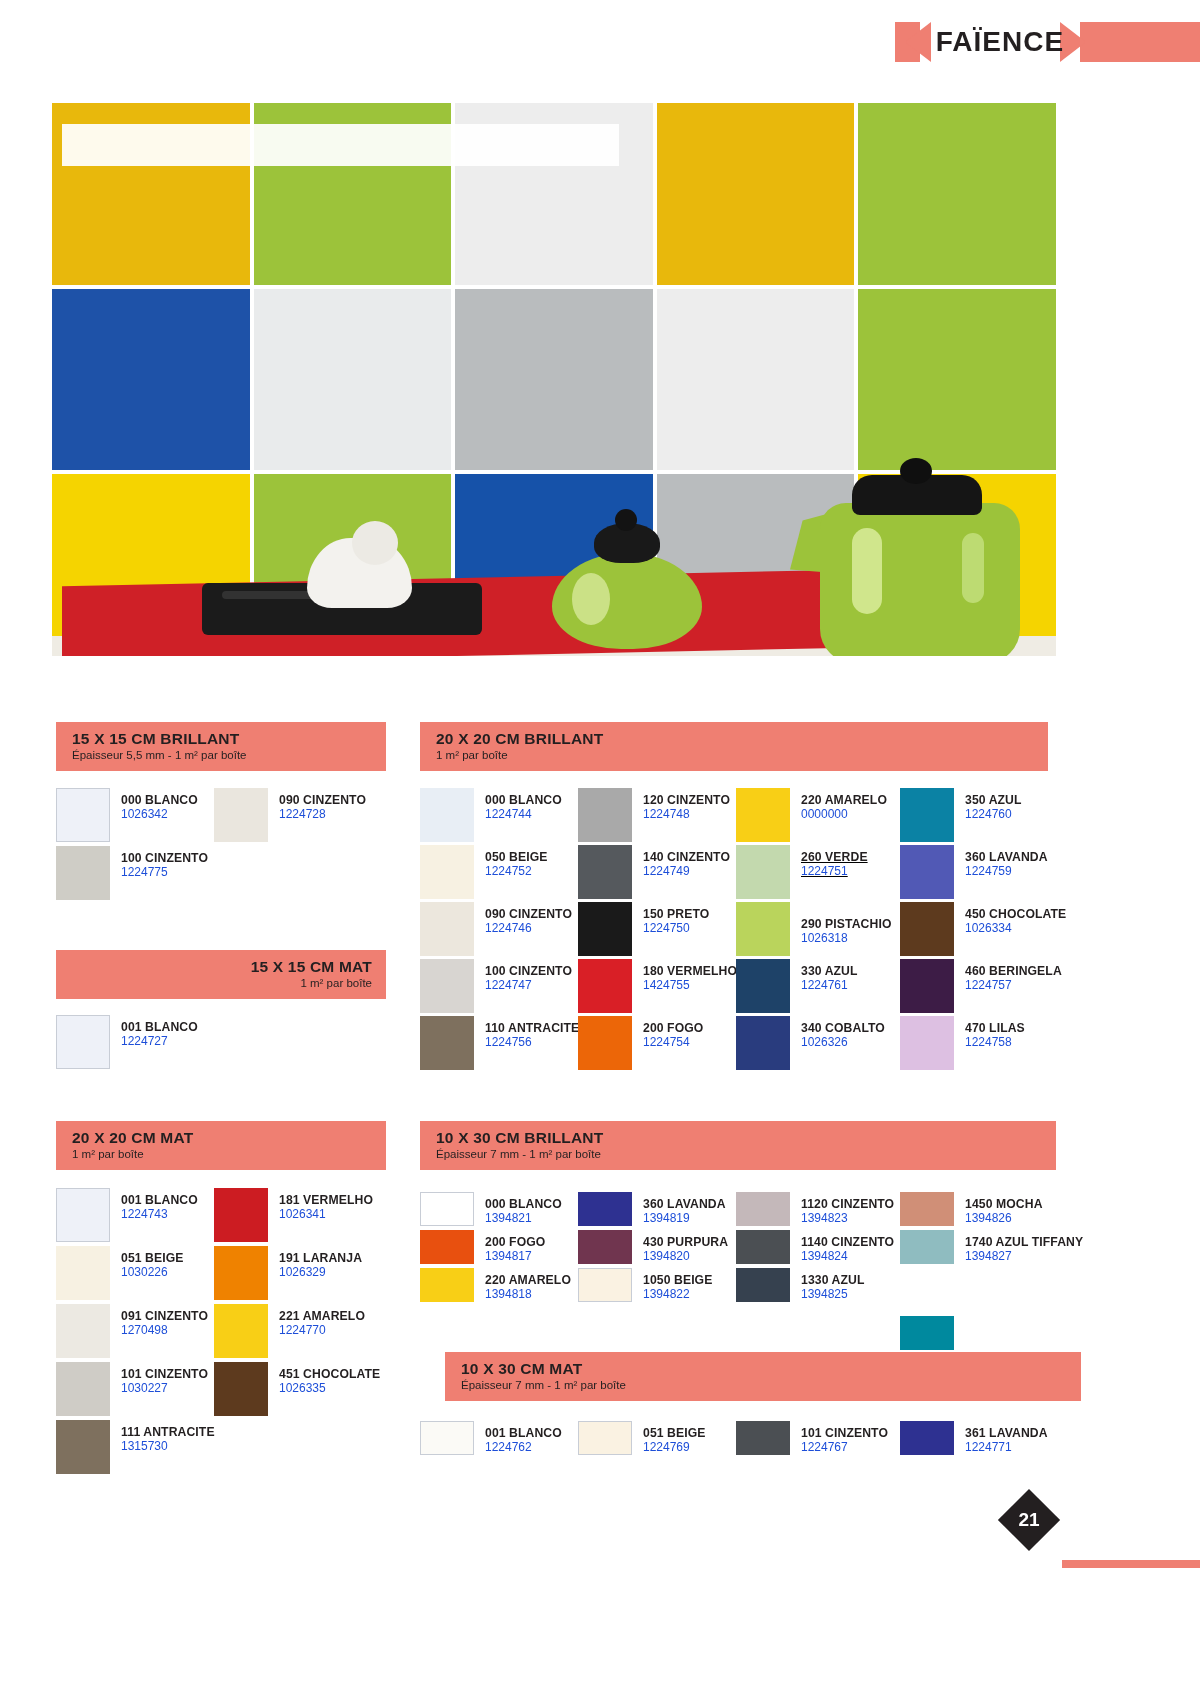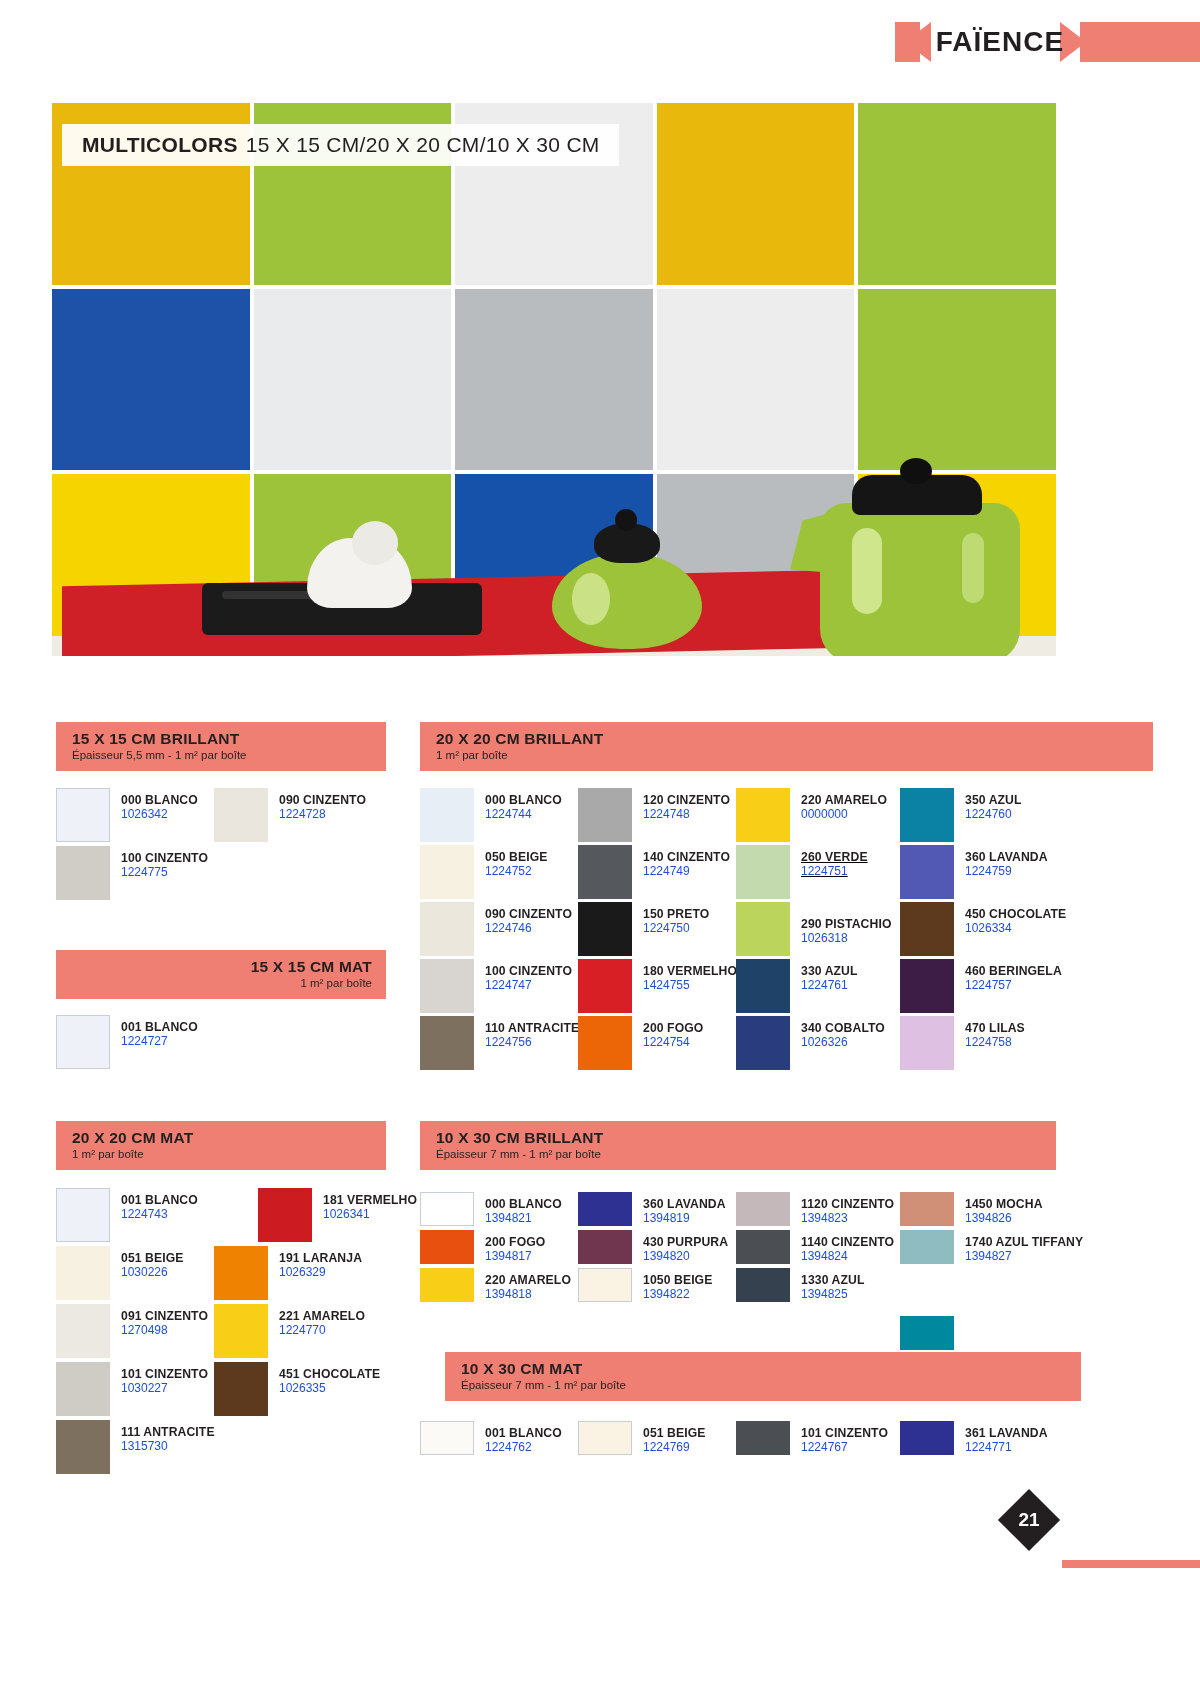--- a/index.html
+++ b/index.html
@@ -161,24 +161,20 @@
     <div class="prop sugar-lid"></div>
     <div class="prop sugar-knob"></div>
     <div class="prop spout"></div>
     <div class="prop pot"></div>
     <div class="prop pot-hl"></div>
     <div class="prop pot-hl2"></div>
     <div class="prop pot-lid"></div>
     <div class="prop pot-knob"></div>
   </div>
   <div class="hero-caption-bg"></div>
-  <div class="hero-caption">
-    <b>MULTICOLORS</b>
-    <span>15 X 15 CM/20 X 20 CM/10 X 30 CM</span>
-  </div>
 
   <div id="sections-root">
       <div class="sec-head" style="left: 56px; top: 722px; width: 330px;">
         <div class="t">15 X 15 CM BRILLANT</div>
         <div class="s">Épaisseur 5,5 mm - 1 m² par boîte</div>
       </div>
       <div class="swatch-row" style="left: 56px; top: 788px;">
         <div class="sw-chip bordered" style="background: rgb(238, 241, 248);"></div>
         <div class="sw-text">
           <div class="sw-name">000 BLANCO</div>
@@ -203,21 +199,21 @@
         <div class="t">15 X 15 CM MAT</div>
         <div class="s">1 m² par boîte</div>
       </div>
       <div class="swatch-row" style="left: 56px; top: 1015px;">
         <div class="sw-chip bordered" style="background: rgb(238, 241, 248);"></div>
         <div class="sw-text">
           <div class="sw-name">001 BLANCO</div>
           <div class="sw-code">1224727</div>
         </div>
       </div>
-      <div class="sec-head" style="left: 420px; top: 722px; width: 733px;">
+      <div class="sec-head" style="left: 420px; top: 722px; width: 628px;">
         <div class="t">20 X 20 CM BRILLANT</div>
         <div class="s">1 m² par boîte</div>
       </div>
       <div class="swatch-row" style="left: 420px; top: 788px;">
         <div class="sw-chip" style="background: rgb(232, 238, 245);"></div>
         <div class="sw-text">
           <div class="sw-name">000 BLANCO</div>
           <div class="sw-code">1224744</div>
         </div>
       </div>
@@ -386,21 +382,21 @@
           <div class="sw-code">1030227</div>
         </div>
       </div>
       <div class="swatch-row" style="left: 56px; top: 1420px;">
         <div class="sw-chip" style="background: rgb(126, 112, 94);"></div>
         <div class="sw-text">
           <div class="sw-name">111 ANTRACITE</div>
           <div class="sw-code">1315730</div>
         </div>
       </div>
-      <div class="swatch-row" style="left: 214px; top: 1188px; margin-left: 44px;">
+      <div class="swatch-row" style="left: 214px; top: 1188px;">
         <div class="sw-chip" style="background: rgb(204, 28, 34);"></div>
         <div class="sw-text">
           <div class="sw-name">181 VERMELHO</div>
           <div class="sw-code">1026341</div>
         </div>
       </div>
       <div class="swatch-row" style="left: 214px; top: 1246px;">
         <div class="sw-chip" style="background: rgb(239, 130, 0);"></div>
         <div class="sw-text">
           <div class="sw-name">191 LARANJA</div>

